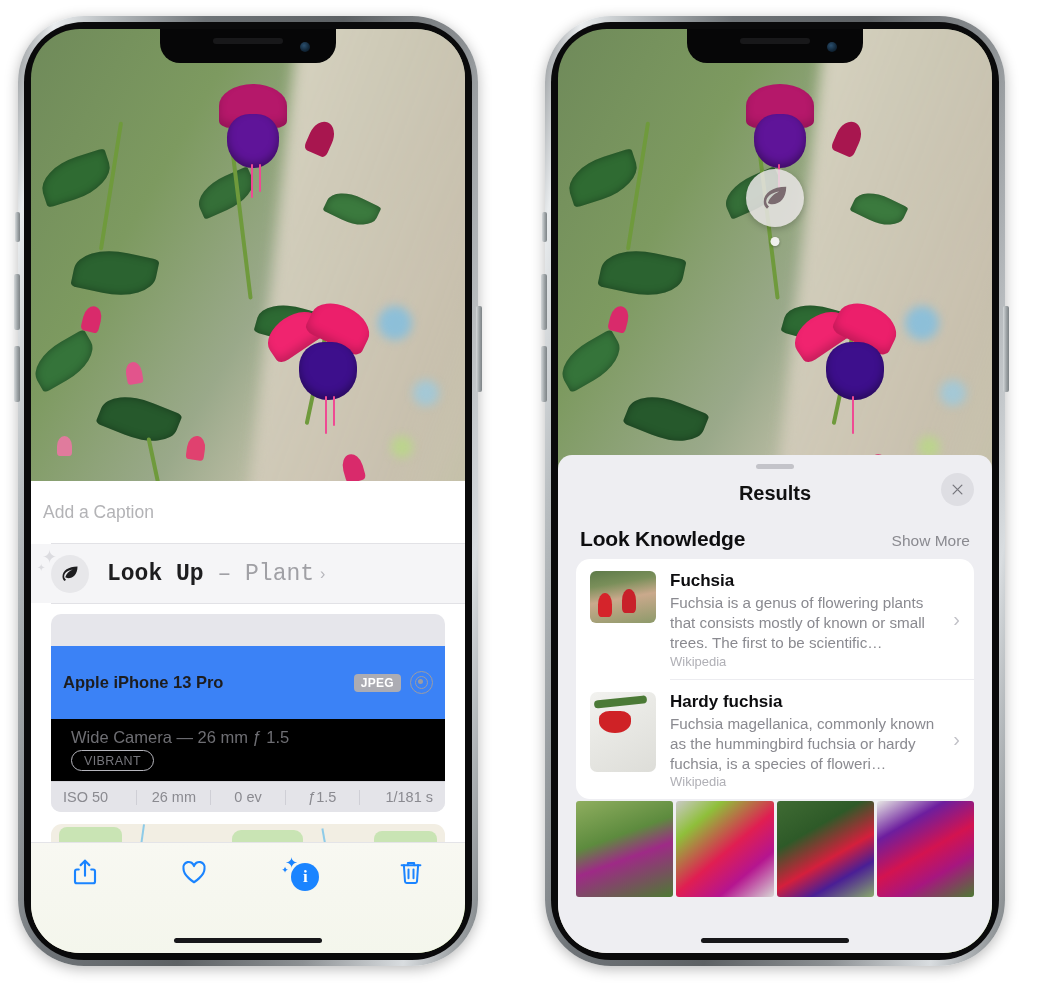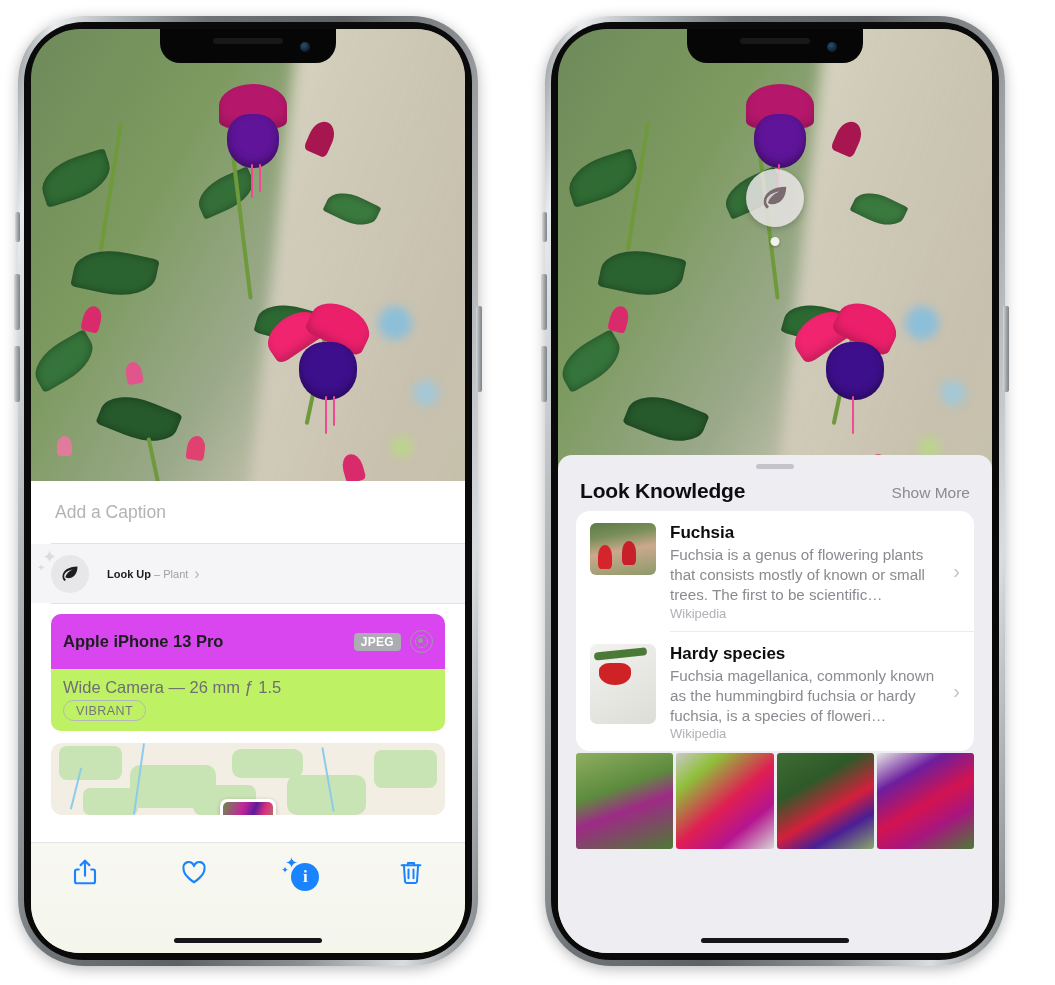--- a/index.html
+++ b/index.html
@@ -77,59 +77,59 @@
     background:rgba(232,228,228,.86);display:flex;align-items:center;justify-content:center;
     box-shadow:0 2px 7px rgba(0,0,0,.22);
   }
   .lookup-badge svg{width:30px;height:30px;fill:#7b6b70;}
   .badge-dot{position:absolute;z-index:30;width:9px;height:9px;border-radius:50%;
     background:rgba(245,243,243,.95);box-shadow:0 1px 3px rgba(0,0,0,.3);}
 
   
   .sheet-left{position:absolute;left:0;right:0;bottom:0;height:472px;
     background:#fff;z-index:20;display:flex;flex-direction:column;}
-  .caption-row{height:62px;display:flex;align-items:center;padding:0 24px;background:#fff;}
+  .caption-row{height:62px;display:flex;align-items:center;padding:0 12px;background:#fff;}
   .caption-row span{font-size:17.5px;color:#b3b3b6;}
   .sep-line{height:1px;background:#e2e2e6;margin-left:20px;}
 
   .lookup-row{height:59px;display:flex;align-items:center;padding:0 20px;
     background:#f5f5f7;position:relative;}
   .lu-icon{position:relative;width:38px;height:38px;flex:0 0 38px;margin-right:18px;}
   .lu-circle{position:absolute;left:0;top:0;width:38px;height:38px;border-radius:50%;
     background:#e7e7ea;display:flex;align-items:center;justify-content:center;}
   .lu-circle svg{width:20px;height:20px;fill:#1d1d1f;}
   .spark{position:absolute;color:#dcdce0;line-height:1;}
   .sp1{left:-9px;top:-7px;font-size:18px;}
   .sp2{left:-14px;top:8px;font-size:10px;}
-  .lu-text{font-size:11px;color:#1d1d1f;font-weight:700;}
+  .lu-text{font-size:23px;color:#1d1d1f;font-weight:700;font-family:Liberation Mono, monospace;}
   .lu-text .muted{color:#a0a0a5;font-weight:400;}
   .lu-chev{color:#b6b6bb;font-size:16px;margin-left:6px;}
 
   .meta-block{background:#f5f5f7;padding:12px 20px 10px;}
   .meta-top{display:flex;align-items:baseline;justify-content:space-between;}
   .meta-date{font-size:17px;color:#1d1d1f;font-weight:700;letter-spacing:-.1px;}
   .meta-adjust{font-size:17px;color:#1a84ff;}
   .meta-file{display:flex;align-items:center;gap:9px;margin-top:6px;}
   .meta-file svg{width:23px;height:23px;}
   .meta-file span{font-size:17px;color:#6e6e73;}
 
   .exif-card{margin:10px 20px 0;border-radius:10px;overflow:hidden;background:#e6e6eb;}
   .exif-head{display:flex;align-items:center;justify-content:space-between;
-    padding:16px 12px;background:#d946ef;}
+    padding:25px 12px;background:#3b82f6;margin-top:32px;}
   .exif-head .dev{font-size:16.5px;font-weight:700;color:#1d1d1f;}
   .exif-head .rt{display:flex;align-items:center;gap:9px;}
   .chip-jpeg{background:#acacb3;color:#fff;font-size:12px;font-weight:700;
     padding:2px 7px;border-radius:4px;letter-spacing:.3px;}
   .raw-ring{width:21px;height:21px;border-radius:50%;border:1.6px solid #9c9ca3;
     display:flex;align-items:center;justify-content:center;}
   .raw-ring i{width:11px;height:11px;border-radius:50%;border:1.6px solid #9c9ca3;
     display:block;position:relative;}
   .raw-ring i:after{content:"";position:absolute;left:2px;top:2px;width:5px;height:5px;
     border-radius:50%;background:#9c9ca3;}
-  .exif-body{padding:9px 12px 10px;background:#bef264;}
+  .exif-body{padding:9px 20px 10px;background:#000000;}
   .exif-l1{font-size:16.5px;color:#6e6e73;}
   .exif-l2row{display:flex;align-items:center;justify-content:space-between;margin-top:3px;}
   .exif-l2{font-size:16.5px;color:#6e6e73;}
   .chip-vibrant{border:1px solid #b5b5bc;color:#76767c;font-size:12.5px;
     padding:2.5px 12px;border-radius:11px;letter-spacing:.4px;}
   .exif-foot{display:flex;align-items:center;background:#e4e4e9;
     border-top:1px solid #d4d4da;padding:7px 12px;}
   .exif-foot .cell{flex:1;text-align:center;font-size:14.5px;color:#8a8a90;}
   .exif-foot .cell:first-child{text-align:left;}
   .exif-foot .cell:last-child{text-align:right;}
@@ -327,20 +327,31 @@
                 <i></i>
               </span>
           </div>
         </div>
         <div class="exif-body">
           <div class="exif-l1">Wide Camera — 26 mm ƒ 1.5</div>
           <div class="exif-l2row">
             <span class="chip-vibrant">VIBRANT</span>
           </div>
         </div>
+        <div class="exif-foot">
+          <div class="cell">ISO 50</div>
+          <div class="bar"></div>
+          <div class="cell">26 mm</div>
+          <div class="bar"></div>
+          <div class="cell">0 ev</div>
+          <div class="bar"></div>
+          <div class="cell">ƒ1.5</div>
+          <div class="bar"></div>
+          <div class="cell">1/181 s</div>
+        </div>
       </div>
 
       <div class="map-card">
         <div class="map-green" style="left:2%;top:4%;width:16%;height:48%;border-radius:8px"></div>
         <div class="map-green" style="left:20%;top:30%;width:22%;height:60%;border-radius:10px"></div>
         <div class="map-green" style="left:46%;top:8%;width:18%;height:40%;border-radius:9px"></div>
         <div class="map-green" style="left:60%;top:44%;width:20%;height:56%;border-radius:10px"></div>
         <div class="map-green" style="left:82%;top:10%;width:16%;height:52%;border-radius:8px"></div>
         <div class="map-green" style="left:8%;top:62%;width:14%;height:38%;border-radius:7px"></div>
         <div class="map-green" style="left:36%;top:58%;width:16%;height:42%;border-radius:8px"></div>
@@ -458,41 +469,49 @@
     <div class="badge-dot" style="left:50%;top:208px;transform:translateX(-50%)"></div>
 
     <div class="notch">
       <div class="speaker"></div>
       <div class="cam"></div>
     </div>
 
     <div class="sheet-right">
       <div class="grabber"></div>
 
+      <div class="res-head">
+        <div class="res-title">Results</div>
+        <div class="close-btn">
+          <svg viewBox="0 0 24 24">
+              <path d="M5 5l14 14M19 5L5 19" stroke-linecap="round"></path>
+            </svg>
+        </div>
+      </div>
 
       <div class="sec-head">
         <div class="sec-title">Look Knowledge</div>
         <div class="sec-more">Show More</div>
       </div>
 
       <div class="know-card">
         <div class="know-row">
           <div class="know-thumb kt-1"></div>
           <div class="know-body">
             <div class="know-name">Fuchsia</div>
             <div class="know-desc">Fuchsia is a genus of flowering plants that consists mostly of known or small trees. The first to be scientific…</div>
             <div class="know-src">Wikipedia</div>
           </div>
           <span class="know-chev">›</span>
         </div>
         <div class="know-div"></div>
         <div class="know-row">
           <div class="know-thumb tall kt-2"></div>
           <div class="know-body">
-            <div class="know-name">Hardy species</div>
+            <div class="know-name">Hardy fuchsia</div>
             <div class="know-desc">Fuchsia magellanica, commonly known as the hummingbird fuchsia or hardy fuchsia, is a species of floweri…</div>
             <div class="know-src">Wikipedia</div>
           </div>
           <span class="know-chev">›</span>
         </div>
       </div>
 
 
       <div class="sw-grid">
         <div class="sw-cell sw1"></div>

